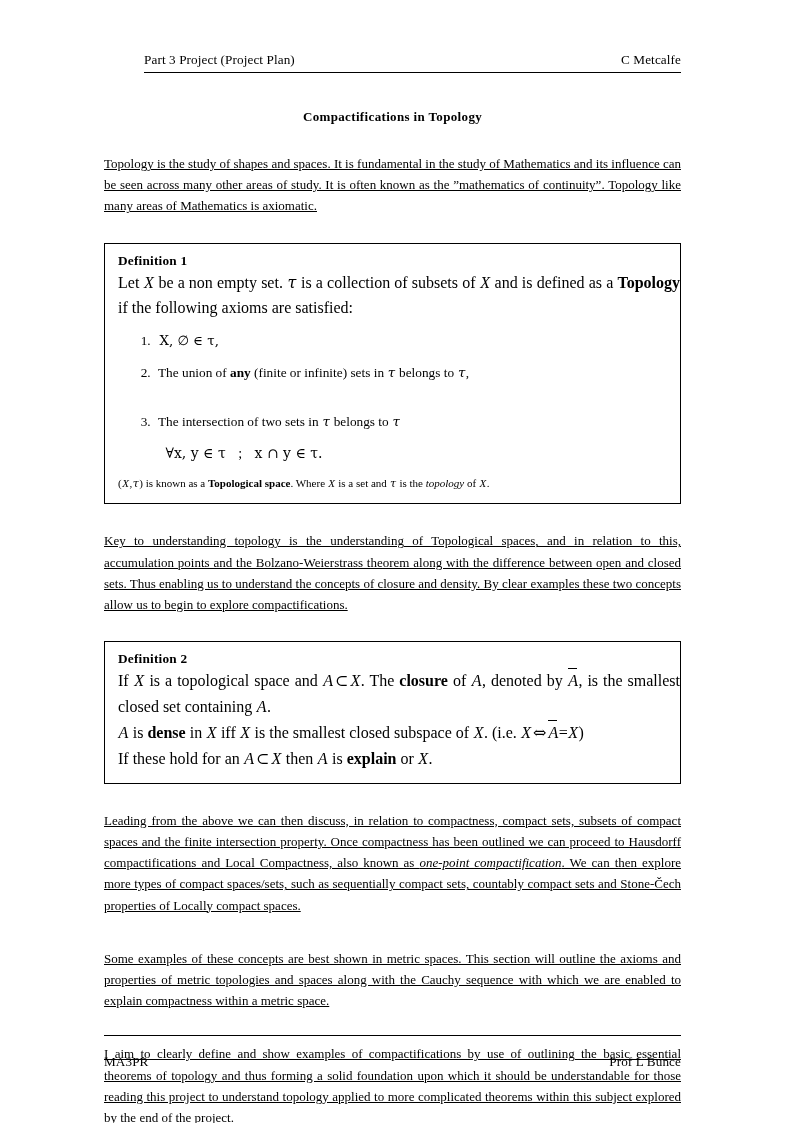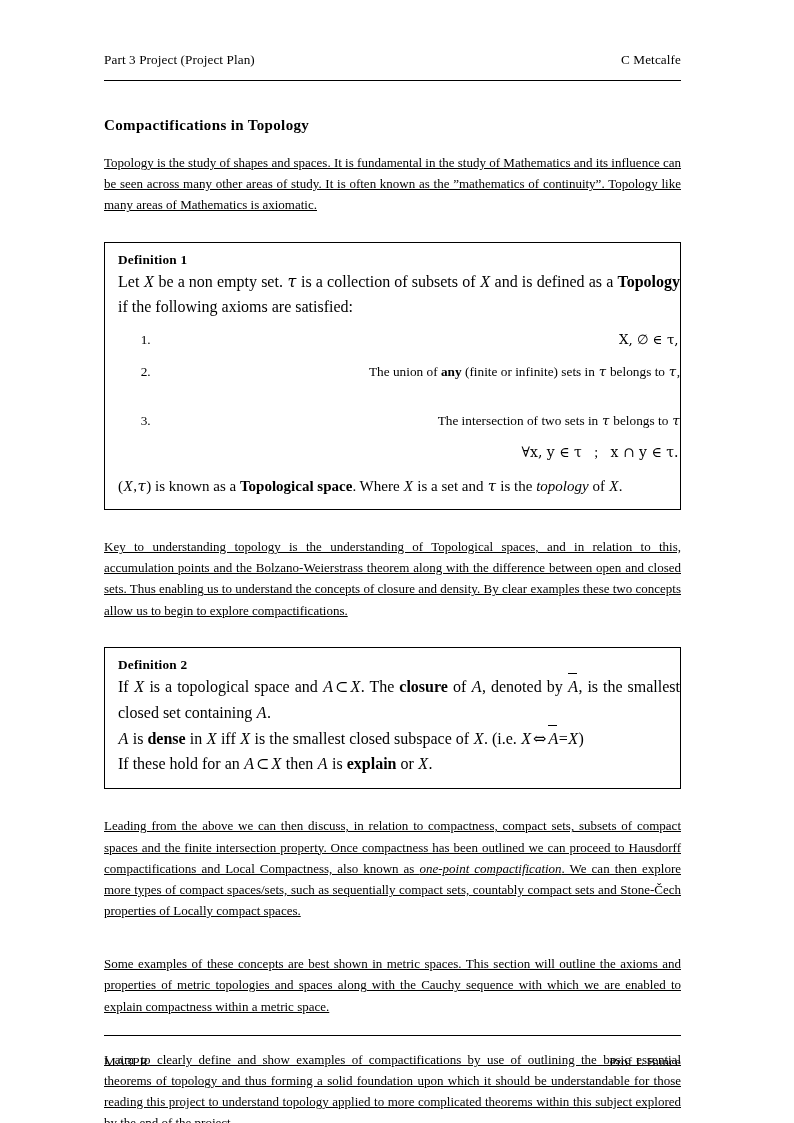--- a/index.html
+++ b/index.html
@@ -25,35 +25,37 @@
 
   
   .runhead, .runfoot {
     display: flex;
     justify-content: space-between;
     align-items: baseline;
     font-size: 13.2px;
     letter-spacing: 0.1px;
   }
   .runhead {
-    padding-bottom: 12px;
+    padding-bottom: 4px;
     border-bottom: 1.1px solid #000;
+    margin-left: 40px;
   }
   .runfoot {
     padding-top: 18px;
     border-top: 1.1px solid #000;
   }
 
   
   .doc-title {
+    text-align: center;
     font-weight: bold;
-    font-size: 15px;
+    font-size: 13px;
     letter-spacing: 0.35px;
     margin-top: 36px;
-    margin-bottom: 18px;
+    margin-bottom: 28px;
   }
 
   
   p.para {
     font-size: 13px;
     line-height: 1.63;
     text-align: justify;
     margin: 0 0 0 0;
     hyphens: none;
     text-decoration: underline;
@@ -82,31 +84,30 @@
 
   ol.axioms {
     margin: 9px 0 6px 0;
     padding-left: 36px;
     font-size: 13.3px;
     line-height: 1.62;
   }
   ol.axioms > li {
     margin-bottom: 10px;
     padding-left: 4px;
-    text-align: right;
   }
   ol.axioms > li:last-child { margin-bottom: 2px; margin-top: 28px; }
   .axiom-sub {
     margin-top: 9px;
     margin-left: 6px;
     font-size: 14px;
   }
   .def-foot {
     margin-top: 9px;
-    font-size: 15px;
+    font-size: 11px;
     line-height: 1.62;
   }
 
   
   .mi {
     font-family: "Liberation Serif", "DejaVu Serif", serif;
     font-style: italic;
     padding: 0 0.5px;
   }
   .mgrk {

